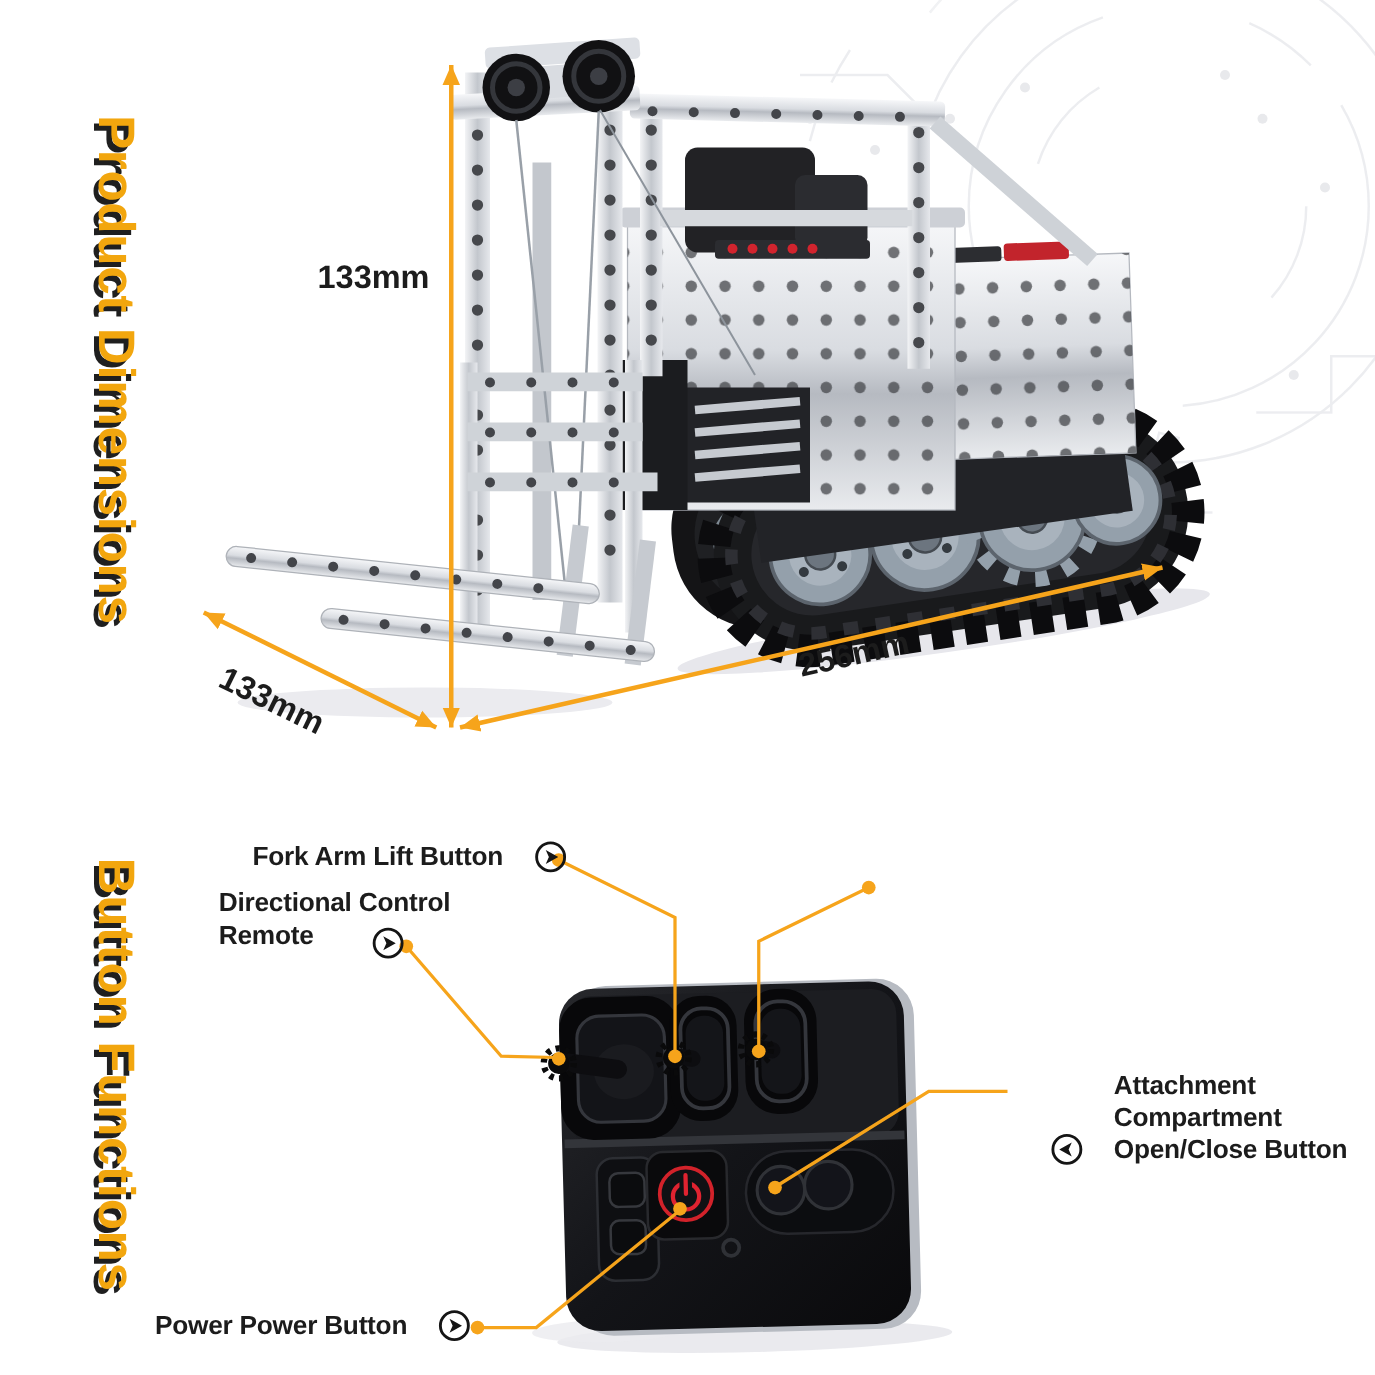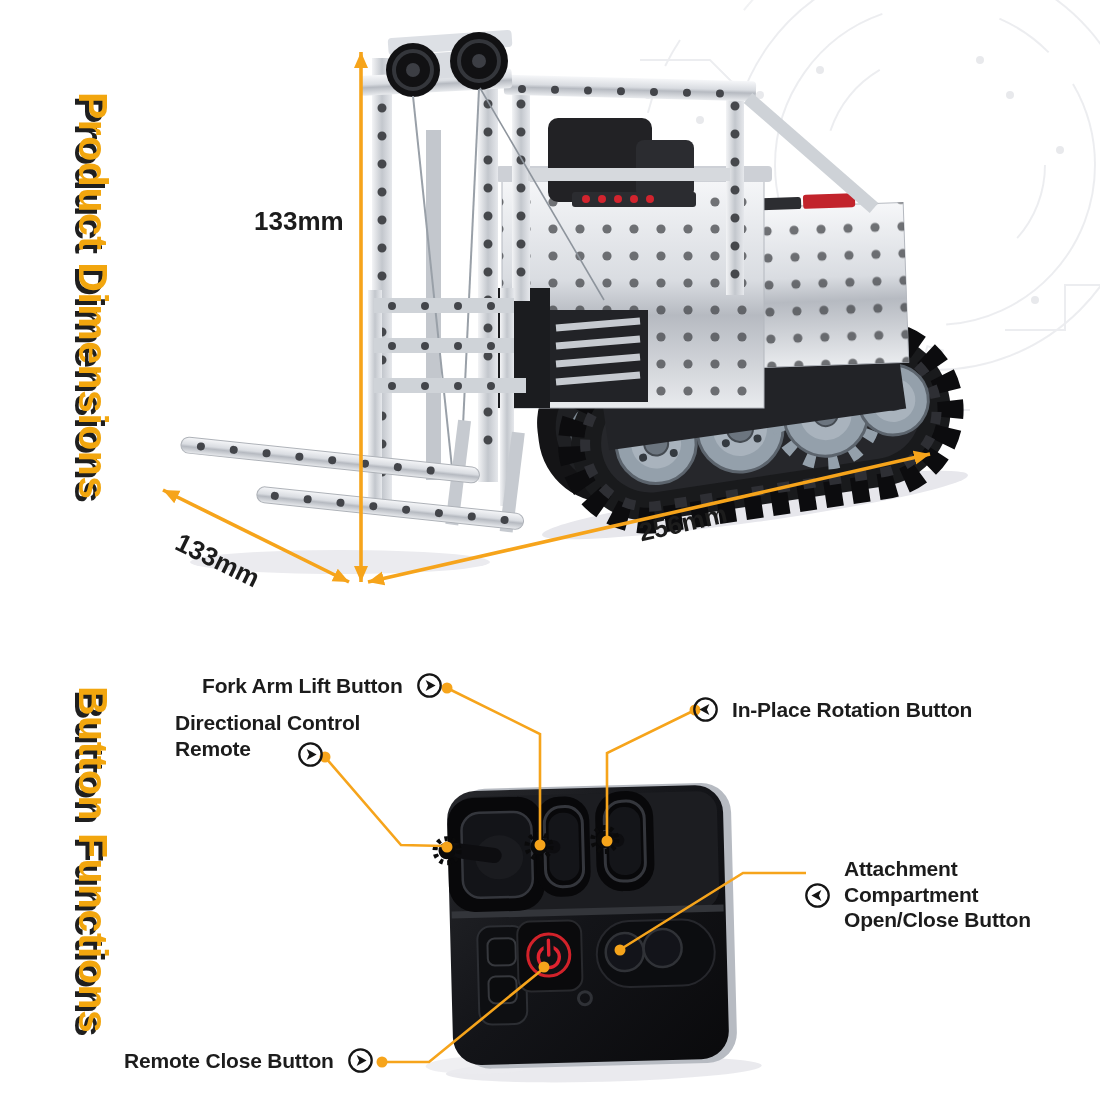--- a/index.html
+++ b/index.html
@@ -19,31 +19,31 @@
   color:var(--title-color);text-shadow:4px 4px 0 var(--title-shadow);
   transform:rotate(90deg);transform-origin:0 0;letter-spacing:.5px;
 }
 .t-top{left:116px;top:92px}
 .t-bottom{left:116px;top:686px}
 .dim{position:absolute;font-weight:bold;font-size:26px;color:var(--text-color);white-space:nowrap}
 .dim-h{left:254px;top:206px}
 .dim-d{left:184px;top:527px;transform:rotate(26deg);transform-origin:0 0}
 .dim-l{left:636px;top:518px;transform:rotate(-12.5deg);transform-origin:0 0}
 .callout{
-  position:absolute;display:flex;align-items:center;gap:13px;
+  position:absolute;display:flex;align-items:center;gap:24px;
   font-size:21px;font-weight:bold;letter-spacing:-0.2px;line-height:1.22;color:var(--text-color);
 }
 .co-icon{flex:0 0 auto}
 .co-icon svg{display:block}
 .co-fork{left:202px;top:672px}
 .co-dir{left:175px;top:710px;width:280px;display:block}
 .co-dir .co-label{display:block;width:240px}
 .co-dir .co-icon{position:absolute;left:122px;top:31px}
 .co-rot{left:692px;top:696px}
-.co-att{left:804px;top:856px;align-items:center}
+.co-att{left:840px;top:856px;align-items:flex-end}
 .co-att .co-icon{margin-top:2px}
 .co-att .co-label{width:206px}
 .co-pow{left:124px;top:1047px}
 
 .lead{stroke:var(--accent);stroke-width:2.6;fill:none}
 .dot{fill:var(--accent)}
 .dimline{stroke:var(--accent);stroke-width:3.6;fill:none}
 .ah{fill:var(--accent)}
 .dots-col{stroke:#46484c;stroke-width:9;stroke-linecap:round;stroke-dasharray:0 28;fill:none}
 .dots-row{stroke:#43454a;stroke-width:8;stroke-linecap:round;stroke-dasharray:0 33;fill:none}
@@ -357,42 +357,33 @@
   <div class="callout co-dir">
     <span class="co-label">Directional Control Remote</span>
     <span class="co-icon">
       <svg width="27" height="27" viewBox="0 0 27 27">
           <circle cx="13.5" cy="13.5" r="11.2" fill="none" stroke="#151515" stroke-width="2.3"></circle>
           <path d="M9.6,7.9 L19.6,13.5 L9.6,19.1 L12.1,13.5 Z" fill="#151515"></path>
         </svg>
     </span>
   </div>
 
-  <div class="callout co-rot">
-    <span class="co-icon">
-      <svg width="27" height="27" viewBox="0 0 27 27">
-          <circle cx="13.5" cy="13.5" r="11.2" fill="none" stroke="#151515" stroke-width="2.3"></circle>
-          <path d="M17.4,7.9 L7.4,13.5 L17.4,19.1 L14.9,13.5 Z" fill="#151515"></path>
-        </svg>
-    </span>
-    <span class="co-label">In-Place Rotation Button</span>
-  </div>
 
   <div class="callout co-att">
     <span class="co-icon">
       <svg width="27" height="27" viewBox="0 0 27 27">
           <circle cx="13.5" cy="13.5" r="11.2" fill="none" stroke="#151515" stroke-width="2.3"></circle>
           <path d="M17.4,7.9 L7.4,13.5 L17.4,19.1 L14.9,13.5 Z" fill="#151515"></path>
         </svg>
     </span>
     <span class="co-label">Attachment Compartment Open/Close Button</span>
   </div>
 
   <div class="callout co-pow">
-    <span class="co-label">Remote Close Button</span>
+    <span class="co-label">Power Power Button</span>
     <span class="co-icon">
       <svg width="27" height="27" viewBox="0 0 27 27">
           <circle cx="13.5" cy="13.5" r="11.2" fill="none" stroke="#151515" stroke-width="2.3"></circle>
           <path d="M9.6,7.9 L19.6,13.5 L9.6,19.1 L12.1,13.5 Z" fill="#151515"></path>
         </svg>
     </span>
   </div>
 
 </div>
 

